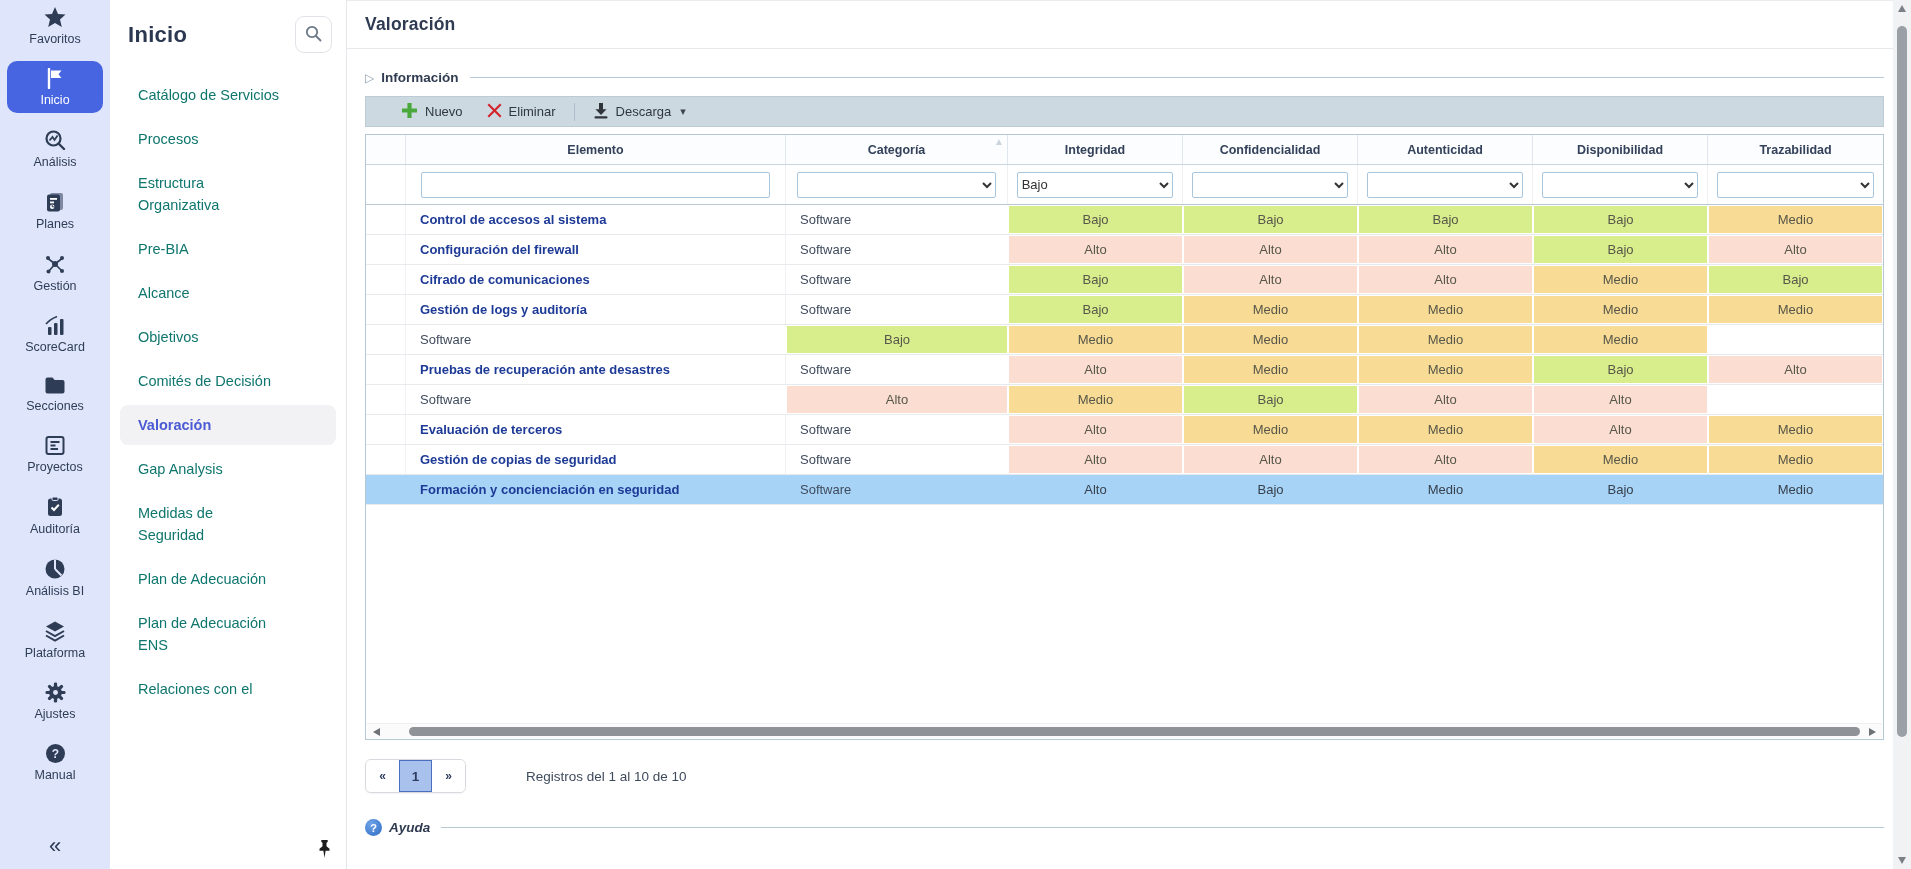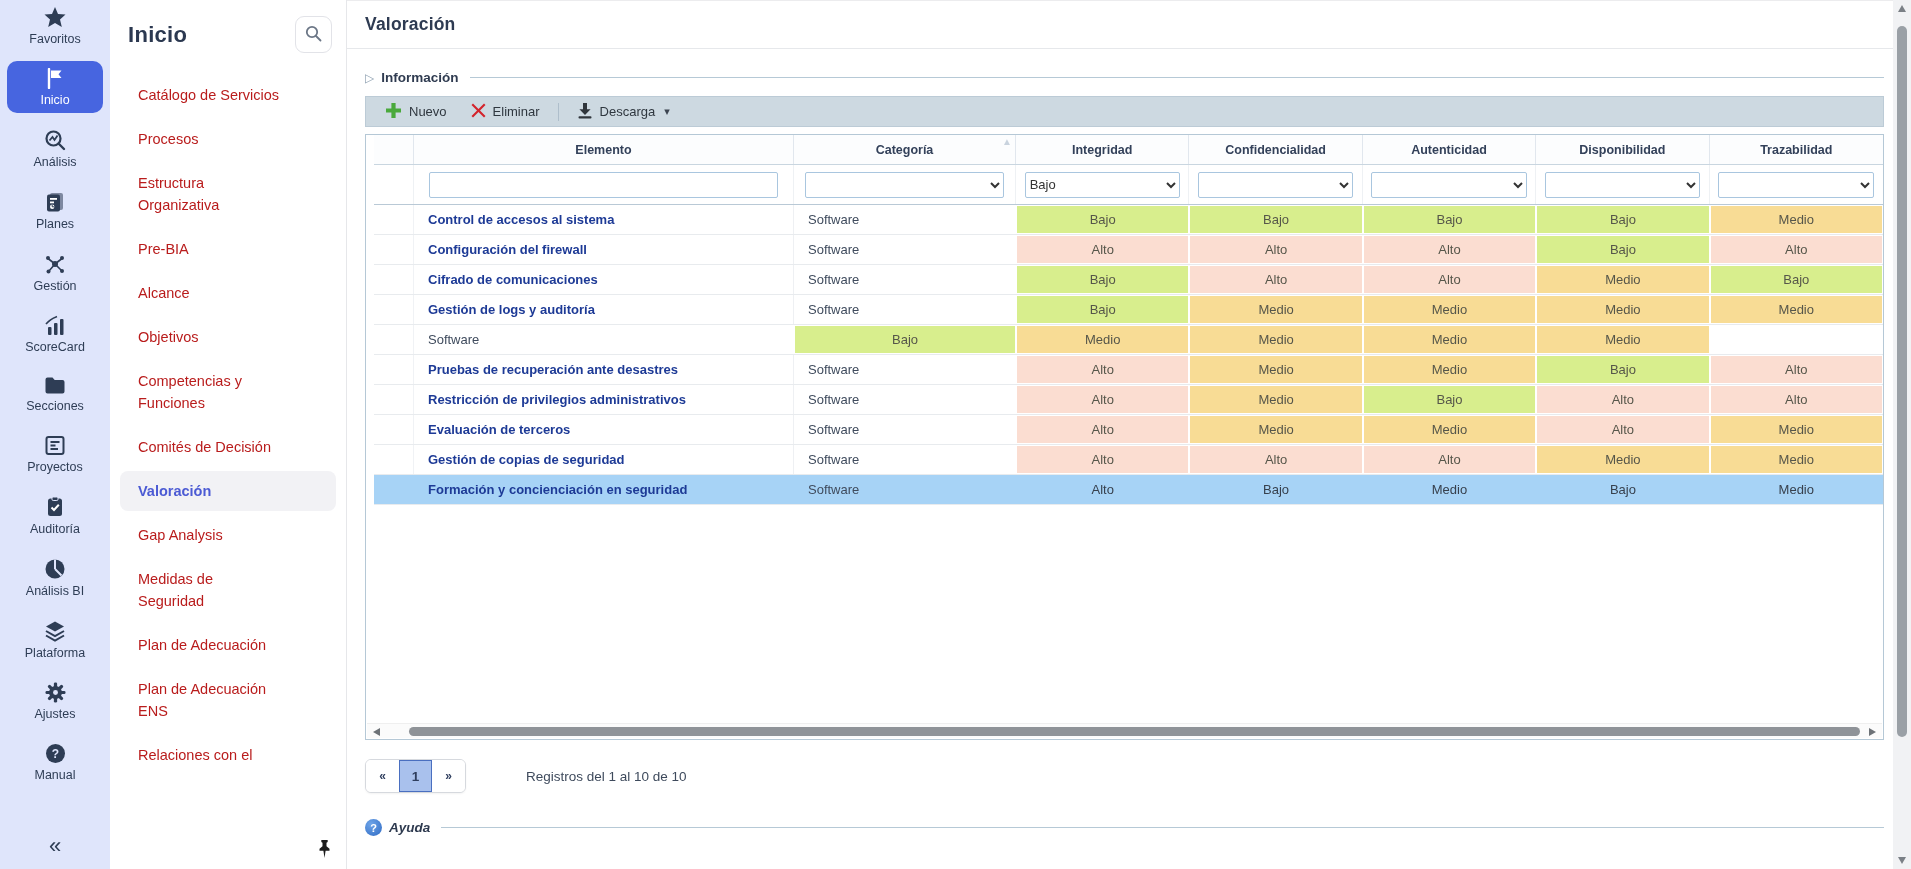--- a/index.html
+++ b/index.html
@@ -14,41 +14,41 @@
   .rail-item.active { background:var(--accent-blue,#4765e0); }
   .rail-item.active .lbl { color:#fff; }
   .rail-collapse { margin-top:auto; margin-bottom:10px; font-size:22px; color:#2e3d55; cursor:pointer; }
 
   
   .sidebar { width:237px; background:#fff; height:100%; border-right:1px solid #e6e7ea; flex-shrink:0; position:relative; }
   .sb-head { display:flex; align-items:center; justify-content:space-between; padding:16px 14px 0 18px; }
   .sb-title { font-size:22px; font-weight:bold; color:#2b3850; letter-spacing:.3px; }
   .sb-search { width:37px; height:37px; border:1px solid #e2e3e8; border-radius:9px; background:#fff; display:flex; align-items:center; justify-content:center; cursor:pointer; }
   .sb-nav { padding:22px 10px 0 10px; height:770px; overflow:hidden; }
-  .sb-item { padding:9px 6px 9px 18px; margin-bottom:4px; font-size:14.5px; line-height:22px; color:#b91c1c; border-radius:8px; cursor:pointer; white-space:pre-line; }
+  .sb-item { padding:9px 6px 9px 18px; margin-bottom:4px; font-size:14.5px; line-height:22px; color:#0f766e; border-radius:8px; cursor:pointer; white-space:pre-line; }
   .sb-item.active { background:#f2f2f5; color:#4c5bd4; font-weight:bold; }
   .sb-pin { position:absolute; right:14px; bottom:6px; cursor:pointer; }
 
   
   .main { flex:1; position:relative; padding:0 9px 0 18px; background:#fff; border-top:1px solid #ececee; }
   .page-title { margin-top:13px; font-size:17.5px; font-weight:bold; color:#2e3b52; letter-spacing:.2px; }
   .title-hr { position:absolute; left:0; right:0; top:47px; height:1px; background:#e6e8eb; }
 
   .legend { display:flex; align-items:center; margin-top:35px; gap:7px; }
   .legend .tri { color:#90a2b2; font-size:12px; }
   .legend .cap { font-size:13.5px; font-weight:bold; color:#2f3b50; }
   .legend .line { flex:1; border-top:1px solid #b6c9d6; margin-left:4px; }
 
-  .toolbar { margin-top:11px; height:31px; background:var(--toolbar-bg,#cdd9e1); border:1px solid #bccbd6; display:flex; align-items:center; padding:0 10px; gap:6px; }
+  .toolbar { margin-top:11px; height:31px; background:var(--toolbar-bg,#cdd9e1); border:1px solid #bccbd6; display:flex; align-items:center; padding:0 26px; gap:6px; }
   .tbtn { display:flex; align-items:center; gap:7px; font-size:13px; color:#2f373f; padding:0 9px; cursor:pointer; height:100%; }
   .tb-sep { width:1px; height:18px; background:#aebecb; margin:0 3px; }
   .caret { font-size:11px; color:#3c4450; margin-left:2px; }
 
   
-  .grid { margin-top:7px; border:1px solid #b5c8d6; height:606px; position:relative; display:flex; flex-direction:column; background:#fff;padding-left:8px; }
+  .grid { margin-top:7px; border:1px solid #b5c8d6; height:606px; position:relative; display:flex; flex-direction:column; background:#fff; }
   .grow { display:grid; grid-template-columns:40px 380px 222px repeat(5,1fr); }
   .thead { height:30px; background:#fcfdfe; border-bottom:1px solid #c9d6e0; }
   .th { position:relative; display:flex; align-items:center; justify-content:center; font-size:12.5px; font-weight:bold; color:#33415a; border-right:1px solid #e1e7ee; cursor:pointer; }
   .th:last-child { border-right:none; }
   .th .sort { position:absolute; right:3px; top:1px; font-size:10px; color:#c9d3de; }
   .tfilter { height:40px; border-bottom:1px solid #b9c9d6; background:#fff; }
   .tf { display:flex; align-items:center; justify-content:center; border-right:1px solid #eef1f4; }
   .tf:last-child { border-right:none; }
   .tf input { width:92%; height:26px; border:1px solid #a9c6df; border-radius:2px; font-size:13px; padding:0 6px; color:#333; outline:none; }
   .tf select { width:90%; height:26px; border:1px solid #a9c6df; border-radius:2px; font-size:13px; color:#333; background:#fff; }
@@ -244,22 +244,20 @@
     </button>
   </div>
   <div class="sb-nav">
     <div class="sb-item">Catálogo de Servicios</div>
     <div class="sb-item">Procesos</div>
     <div class="sb-item">Estructura
 Organizativa</div>
     <div class="sb-item">Pre-BIA</div>
     <div class="sb-item">Alcance</div>
     <div class="sb-item">Objetivos</div>
-    <div class="sb-item">Competencias y
-Funciones</div>
     <div class="sb-item">Comités de Decisión</div>
     <div class="sb-item active">Valoración</div>
     <div class="sb-item">Gap Analysis</div>
     <div class="sb-item">Medidas de
 Seguridad</div>
     <div class="sb-item">Plan de Adecuación</div>
     <div class="sb-item">Plan de Adecuación
 ENS</div>
     <div class="sb-item">Relaciones con el</div>
   </div>
@@ -407,23 +405,20 @@
           </div>
           <div class="td td-cat">Software</div>
           <div class="td td-val lv-alto">Alto</div>
           <div class="td td-val lv-medio">Medio</div>
           <div class="td td-val lv-medio">Medio</div>
           <div class="td td-val lv-bajo">Bajo</div>
           <div class="td td-val lv-alto">Alto</div>
         </div>
         <div class="trow">
           <div class="td td-first"></div>
-          <div class="td td-elem">
-            <a href="#" class="elem-link">Restricción de privilegios administrativos</a>
-          </div>
           <div class="td td-cat">Software</div>
           <div class="td td-val lv-alto">Alto</div>
           <div class="td td-val lv-medio">Medio</div>
           <div class="td td-val lv-bajo">Bajo</div>
           <div class="td td-val lv-alto">Alto</div>
           <div class="td td-val lv-alto">Alto</div>
         </div>
         <div class="trow">
           <div class="td td-first"></div>
           <div class="td td-elem">

